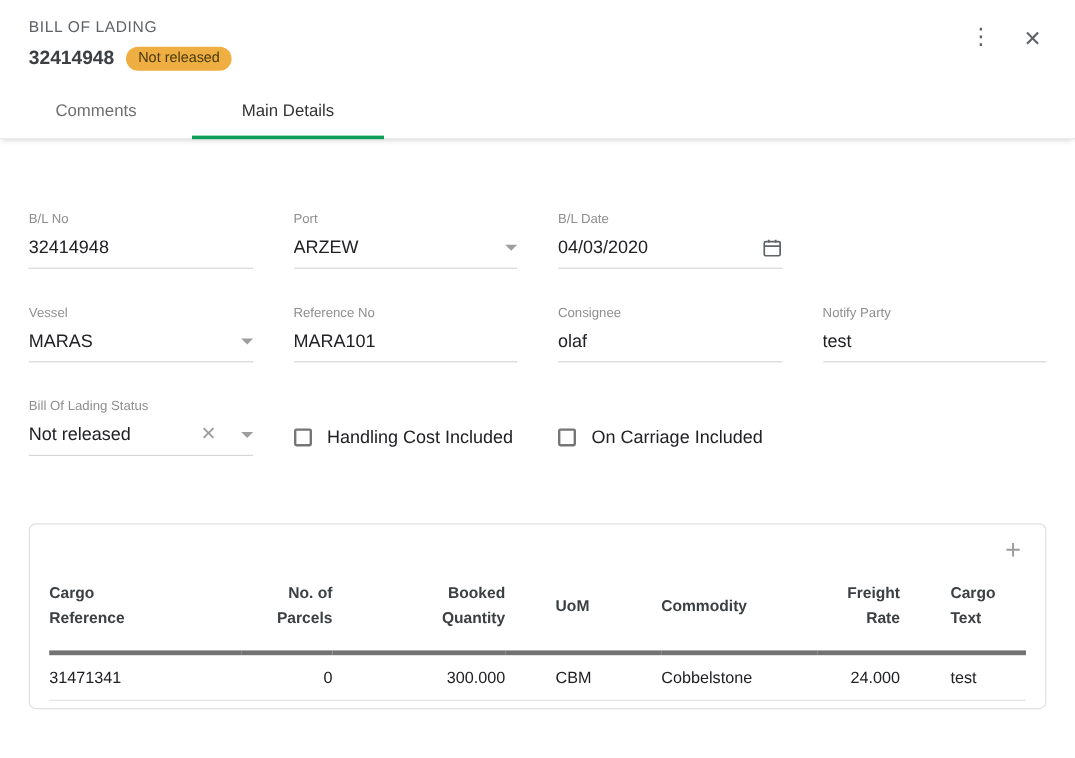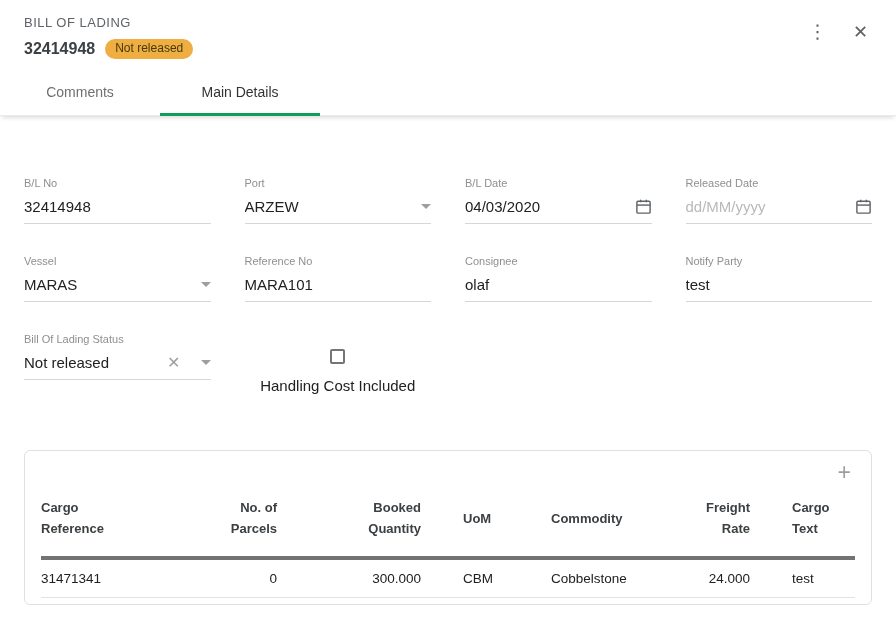--- a/index.html
+++ b/index.html
@@ -51,21 +51,21 @@
   .f-value { font-size: 15px; color: #202124; flex: 1; white-space: nowrap; overflow: hidden; }
   .f-value.placeholder { color: #b9b9b9; }
   .caret {
     width: 0; height: 0; border-left: 5px solid transparent; border-right: 5px solid transparent;
     border-top: 5px solid #9e9e9e; margin-left: 8px; flex: none;
   }
   .cal-icon { flex: none; margin-left: 8px; color: #5f6368; }
   .cal-icon svg { display: block; }
   .clear-x { color: #9e9e9e; font-size: 16px; margin-right: 12px; flex: none; cursor: pointer; line-height: 1; }
 
-  .checkbox-item { display: flex; align-items: center; gap: 13px; padding-top: 16px; cursor: pointer; flex-direction: column; }
+  .checkbox-item { display: flex; align-items: center; gap: 13px; padding-top: 16px; cursor: pointer; }
   .checkbox-box { width: 15px; height: 15px; border: 2px solid #757575; border-radius: 2px; flex: none; background: #fff; }
   .checkbox-label { font-size: 15px; color: #202124; white-space: nowrap; }
 
   
   .card {
     margin-top: 56px; border: 1px solid #e0e0e0; border-radius: 6px;
     padding: 8px 16px 6px;
   }
   .card-toolbar { display: flex; justify-content: flex-end; }
   .add-btn { background: none; border: none; cursor: pointer; font-size: 23px; color: #9e9e9e; padding: 2px 4px; line-height: 1; }
@@ -137,34 +137,20 @@
           <span class="cal-icon">
             <svg width="17" height="17" viewBox="0 0 18 18" fill="none" stroke="#5f6368" stroke-width="1.5">
               <rect x="2" y="3.5" width="14" height="12.5" rx="1.2"></rect>
               <line x1="2" y1="7.5" x2="16" y2="7.5"></line>
               <line x1="6" y1="1.8" x2="6" y2="4.5"></line>
               <line x1="12" y1="1.8" x2="12" y2="4.5"></line>
             </svg>
           </span>
         </div>
       </div>
-      <div class="field">
-        <div class="f-label">Released Date</div>
-        <div class="f-control">
-          <span class="f-value placeholder">dd/MM/yyyy</span>
-          <span class="cal-icon">
-            <svg width="17" height="17" viewBox="0 0 18 18" fill="none" stroke="#5f6368" stroke-width="1.5">
-              <rect x="2" y="3.5" width="14" height="12.5" rx="1.2"></rect>
-              <line x1="2" y1="7.5" x2="16" y2="7.5"></line>
-              <line x1="6" y1="1.8" x2="6" y2="4.5"></line>
-              <line x1="12" y1="1.8" x2="12" y2="4.5"></line>
-            </svg>
-          </span>
-        </div>
-      </div>
     </div>
 
     <div class="form-row row-n">
       <div class="field">
         <div class="f-label">Vessel</div>
         <div class="f-control">
           <span class="f-value">MARAS</span>
           <span class="caret"></span>
         </div>
       </div>
@@ -193,20 +179,24 @@
         <div class="f-label">Bill Of Lading Status</div>
         <div class="f-control">
           <span class="f-value">Not released</span>
           <span class="clear-x">✕</span>
           <span class="caret"></span>
         </div>
       </div>
       <div class="checkbox-item">
         <span class="checkbox-box"></span>
         <span class="checkbox-label">Handling Cost Included</span>
+      </div>
+      <div class="checkbox-item">
+        <span class="checkbox-box"></span>
+        <span class="checkbox-label">On Carriage Included</span>
       </div>
       <div></div>
     </div>
 
     <div class="card">
       <div class="card-toolbar">
         <button class="add-btn">
           <span>+</span>
         </button>
       </div>

